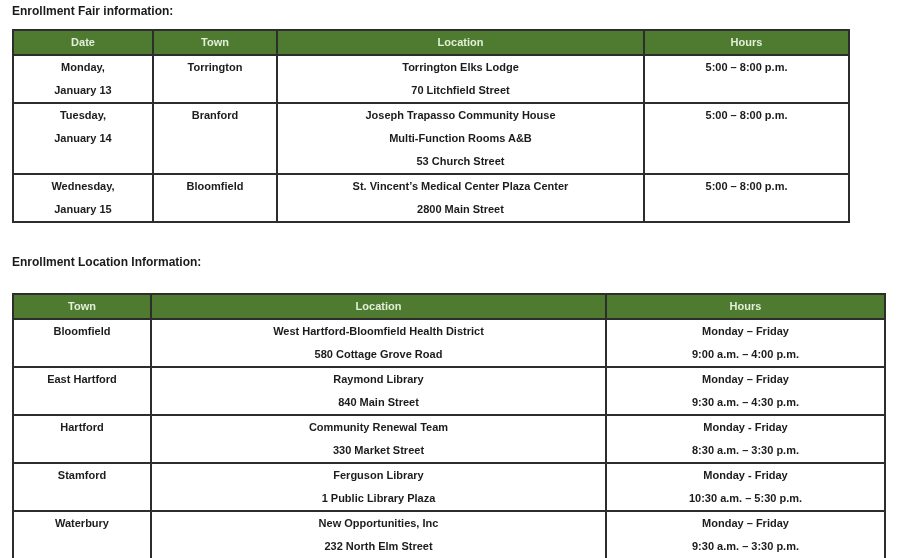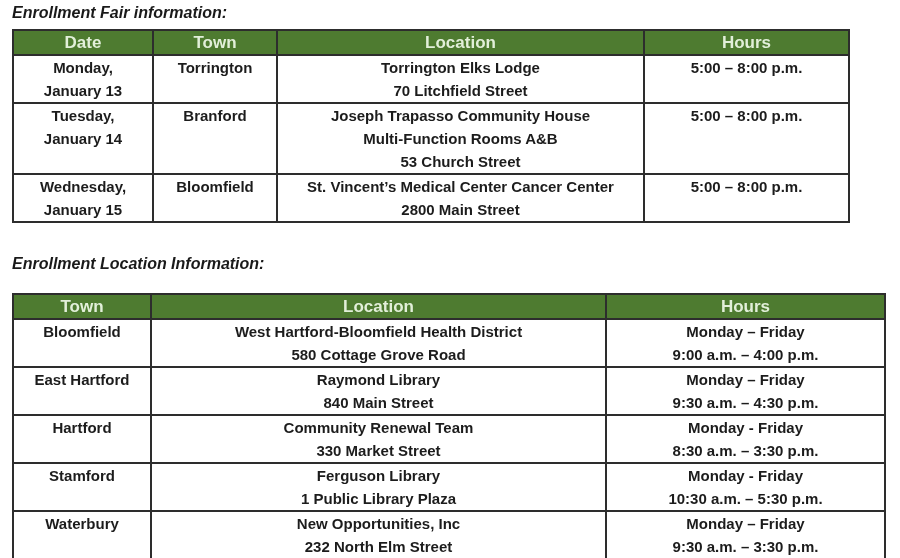--- a/index.html
+++ b/index.html
@@ -12,51 +12,50 @@
     background: #ffffff;
     position: relative;
     font-family: "Liberation Sans", sans-serif;
     font-weight: bold;
     color: #1c1c1c;
     overflow: hidden;
   }
   .doc-title {
     position: absolute;
     left: 12px;
-    font-size: 16px;
+    font-size: 12px;
     color: #1a1a1a;
     white-space: nowrap;
-    font-style: italic;
   }
   #fair-title { top: 4px; }
   #loc-title  { top: 255px; }
 
   table {
     position: absolute;
     border-collapse: collapse;
     table-layout: fixed;
   }
   #fair-table { left: 12px; top: 29px;  width: 836px; }
   #loc-table  { left: 12px; top: 293px; width: 872px; }
 
   th, td {
     border: 2px solid #2d2d2d;
     text-align: center;
     vertical-align: top;
     padding: 0;
-    font-size: 15px;
+    font-size: 11px;
     overflow: hidden;
   }
   th {
     background: #4E7B30;
     color: #E2EFD9;
     height: 21px;
     line-height: 21px;
     padding: 1px 0;
-    font-size: 17px;
+    font-size: 11px;
   }
   td { line-height: 23px; }
   td div { line-height: 23px; }
 
   
   #fair-table col.c-date     { width: 140px; }
   #fair-table col.c-town     { width: 124px; }
   #fair-table col.c-location { width: 367px; }
   #fair-table col.c-hours    { width: 205px; }
 
@@ -126,21 +125,21 @@
       </tr>
       <tr>
         <td>
           <div>Wednesday,</div>
           <div>January 15</div>
         </td>
         <td>
           <div>Bloomfield</div>
         </td>
         <td>
-          <div>St. Vincent’s Medical Center Cancer Center</div>
+          <div>St. Vincent’s Medical Center Plaza Center</div>
           <div>2800 Main Street</div>
         </td>
         <td>
           <div>5:00 – 8:00 p.m.</div>
         </td>
       </tr>
     </tbody>
 </table>
 
 <div class="doc-title" id="loc-title">Enrollment Location Information:</div>

